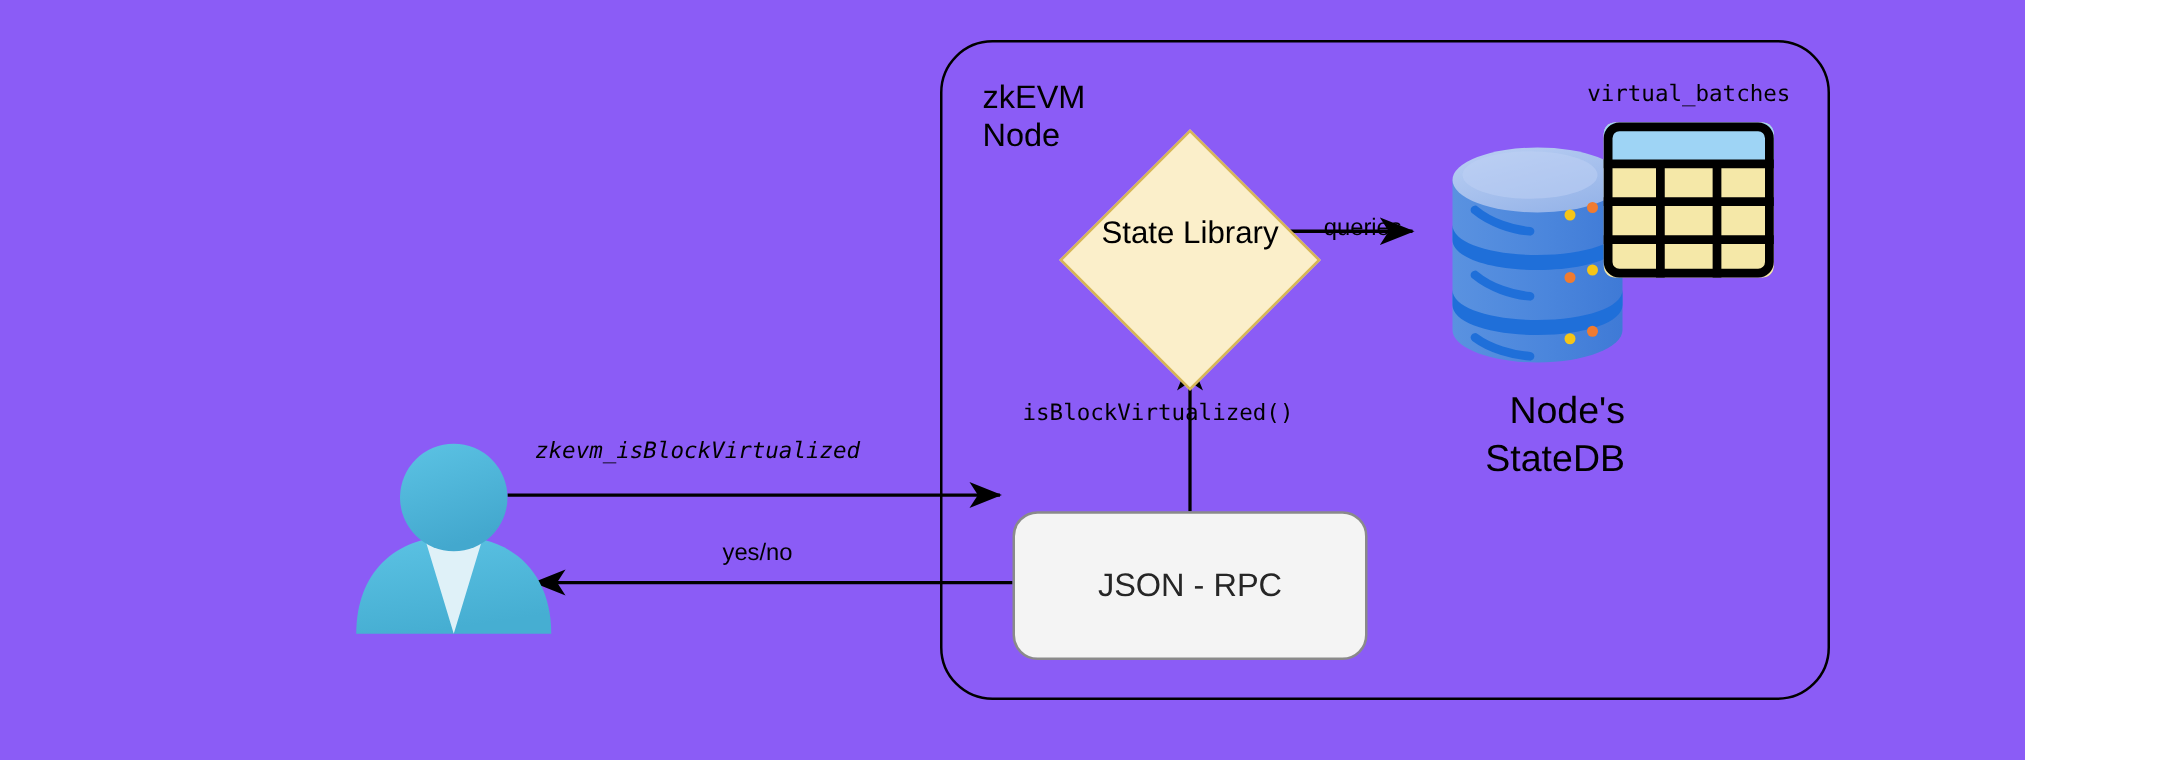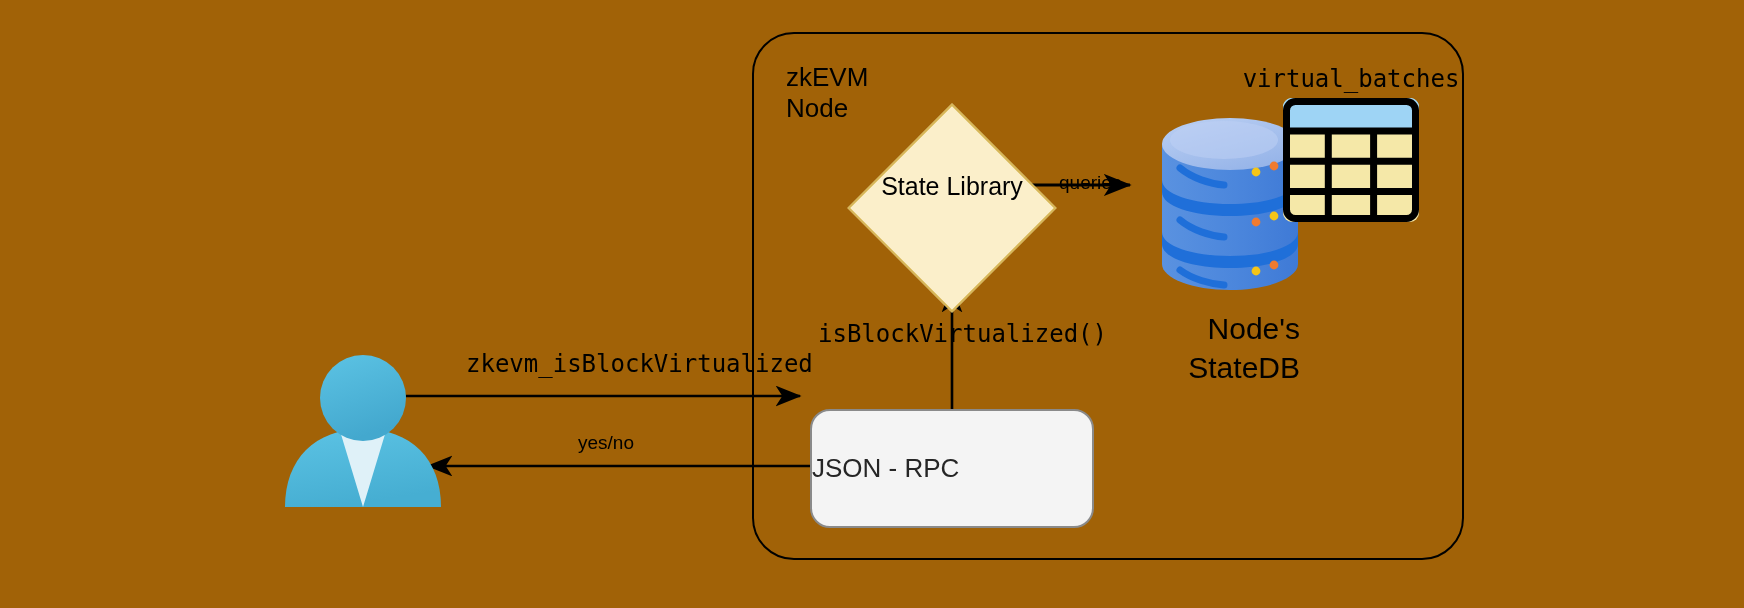--- a/index.html
+++ b/index.html
@@ -2,44 +2,44 @@
 <html><head>
 <meta charset="utf-8">
 <style>
   html, body {
     margin: 0;
     padding: 0;
     background: #ffffff;
   }
   #canvas {
     position: relative;
-    width: 1744px;
+    width: 1620px;
     height: 608px;
-    background: #a16207;
+    background: #8b5cf6;
     overflow: hidden;
     font-family: "Liberation Sans", sans-serif;
   }
   .svg-layer {
     position: absolute;
     left: 0;
     top: 0;
     width: 1744px;
     height: 608px;
   }
 
   
   .lbl {
     position: absolute;
     white-space: pre;
     color: #000000;
     line-height: 1.18;
   }
   .mono {
     font-family: "DejaVu Sans Mono", "Liberation Mono", monospace;
-    font-size: 24px;
+    font-size: 18px;
     letter-spacing: 0px;
   }
   .sans {
     font-family: "Liberation Sans", sans-serif;
   }
 
   
   #node-container {
     position: absolute;
     left: 752px;
@@ -95,21 +95,21 @@
     left: 810px;
     top: 409px;
     width: 284px;
     height: 119px;
     background: #f4f4f4;
     border: 2px solid #8a8a8a;
     border-radius: 20px;
     box-sizing: border-box;
     display: flex;
     align-items: center;
-    justify-content: flex-start;
+    justify-content: center;
   }
   #jsonrpc-label {
     font-size: 26px;
     color: #262626;
     white-space: pre;
   }
   #statedb-caption {
     left: 1080px;
     top: 309px;
     width: 220px;
@@ -118,21 +118,21 @@
     line-height: 1.3;
   }
   #vbatch-caption {
     left: 1241px;
     top: 65px;
     width: 220px;
     text-align: center;
   }
 
   
-  #lbl-rpc-request { left: 466px; top: 350px; }
+  #lbl-rpc-request { left: 428px; top: 350px; font-style: italic; }
   #lbl-yesno { left: 578px; top: 432px; font-size: 19px; }
   #lbl-isblockvirt { left: 818px; top: 320px; text-align: right; }
   #lbl-queries { left: 1031px; top: 172px; margin-left: 28px; }
 </style>
 </head>
 <body>
 
 <div id="canvas">
 
   <svg class="svg-layer" viewBox="0 0 1744 608">

